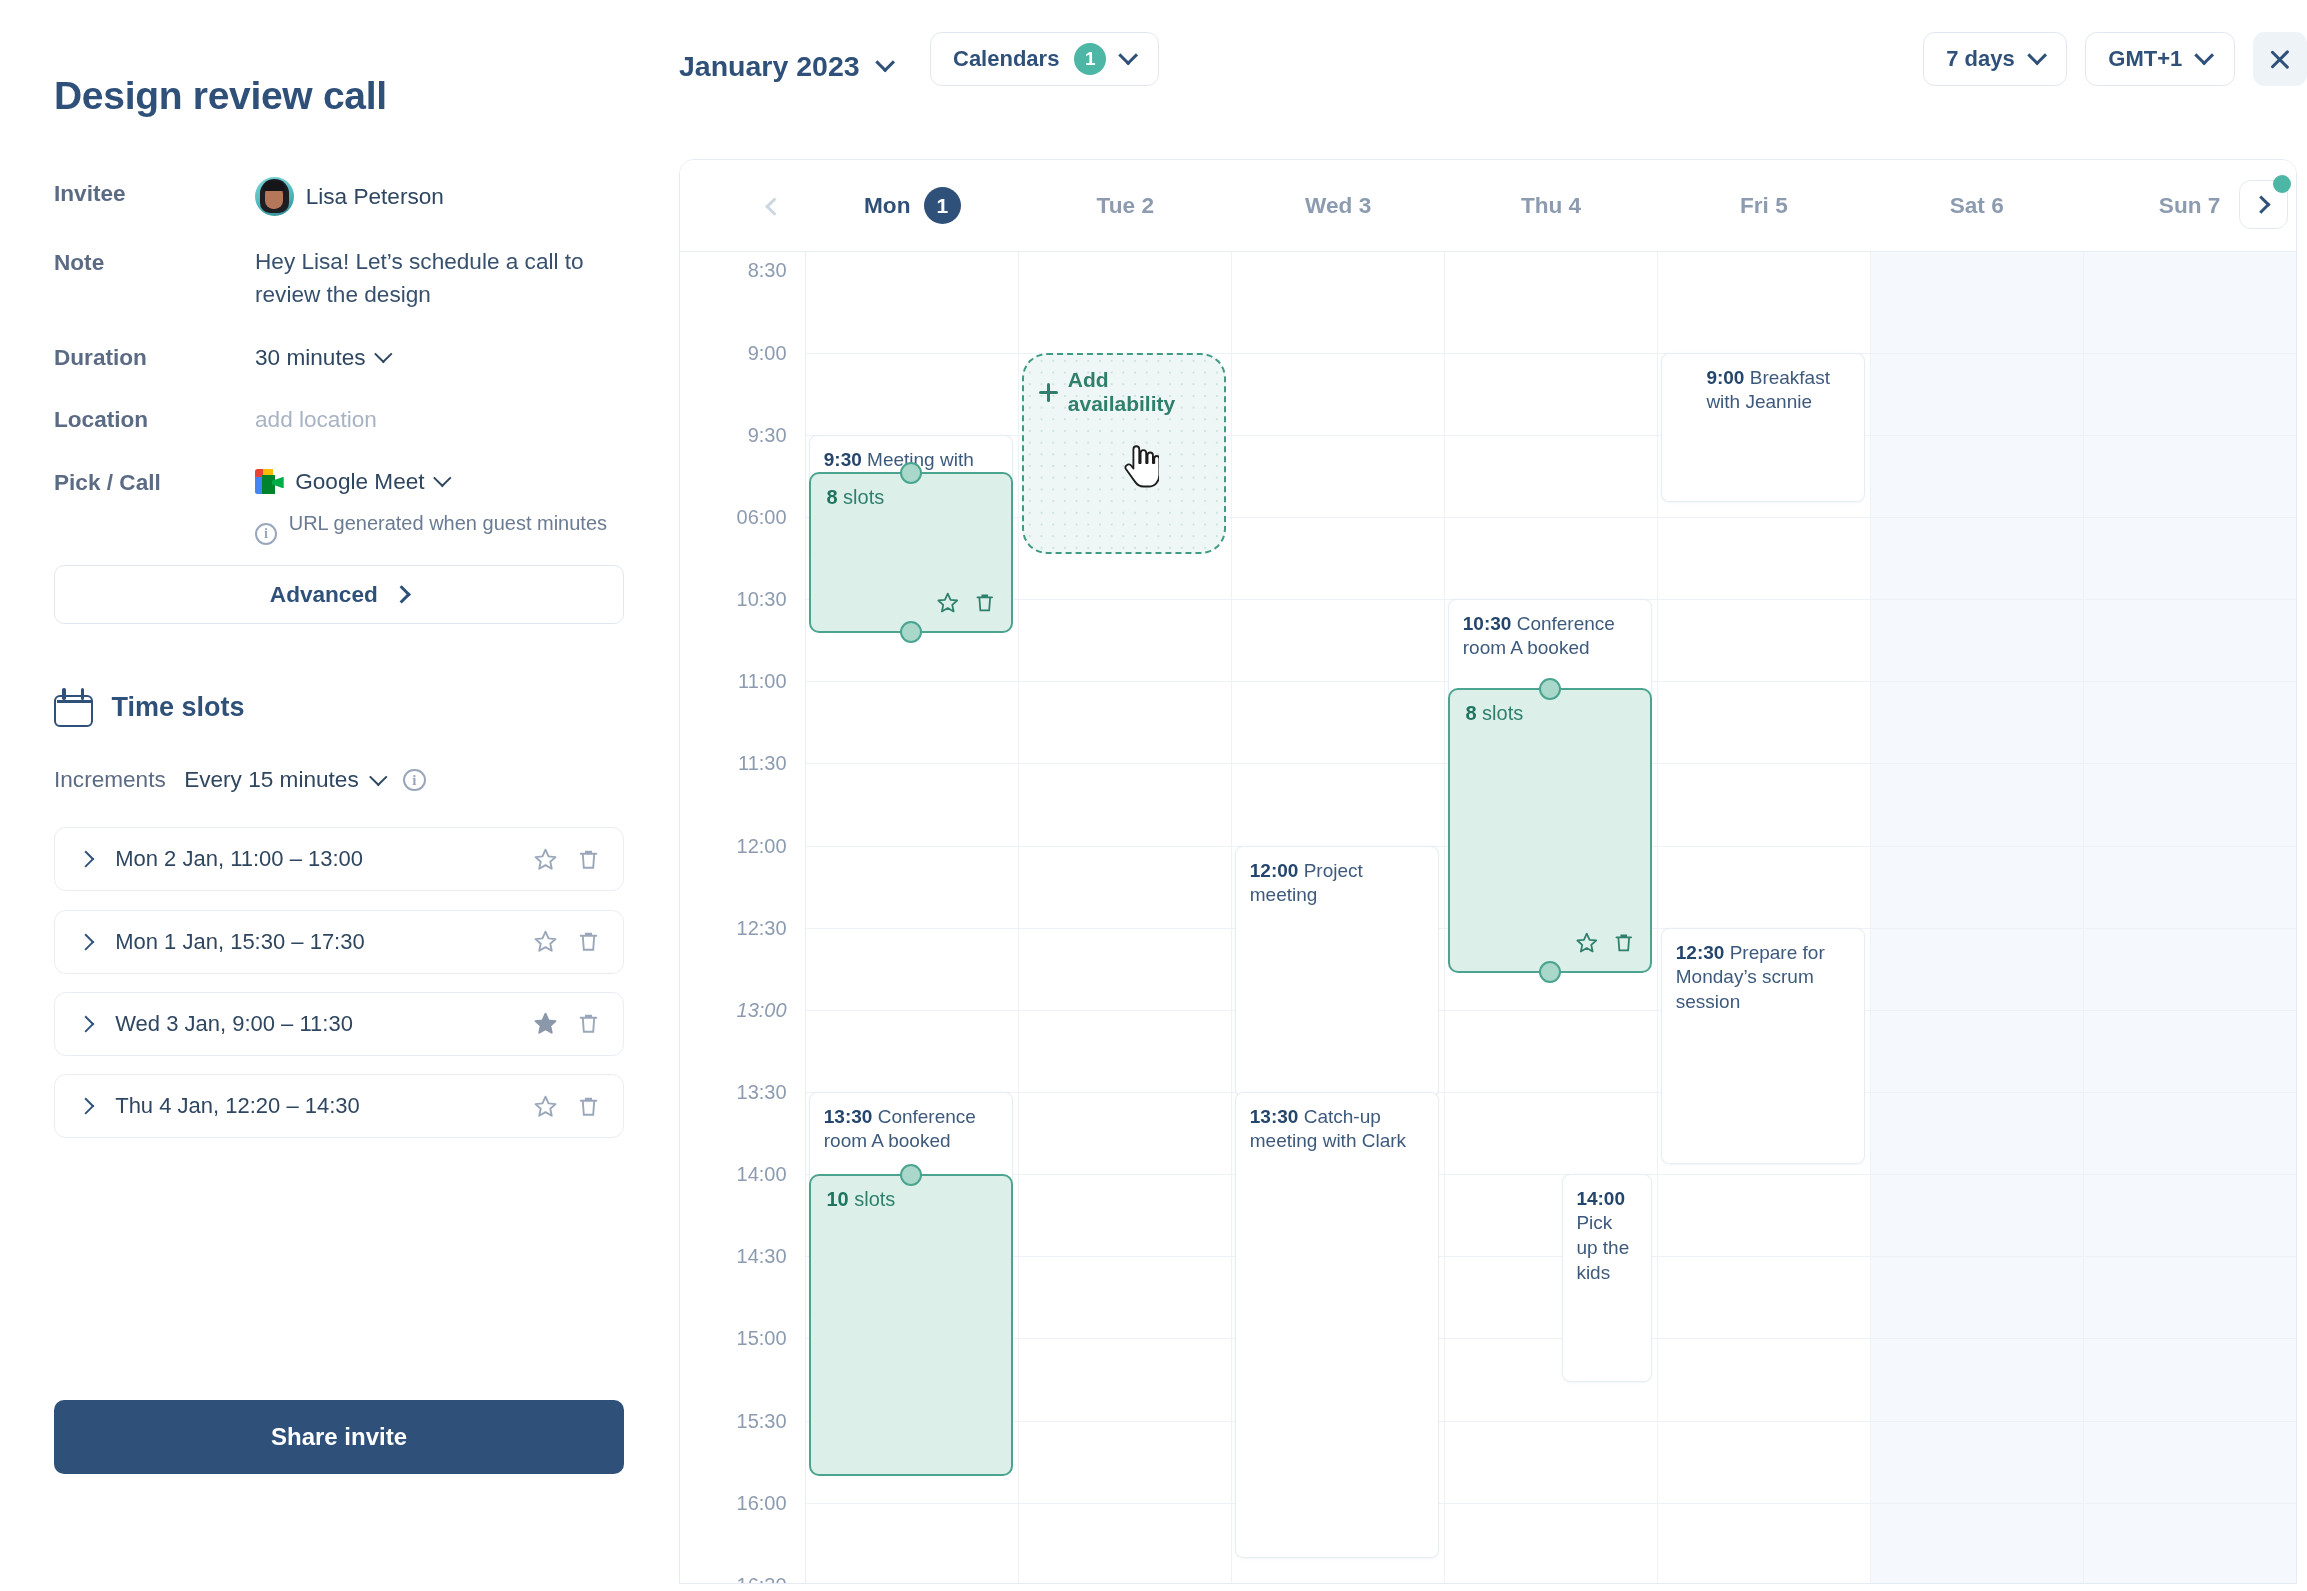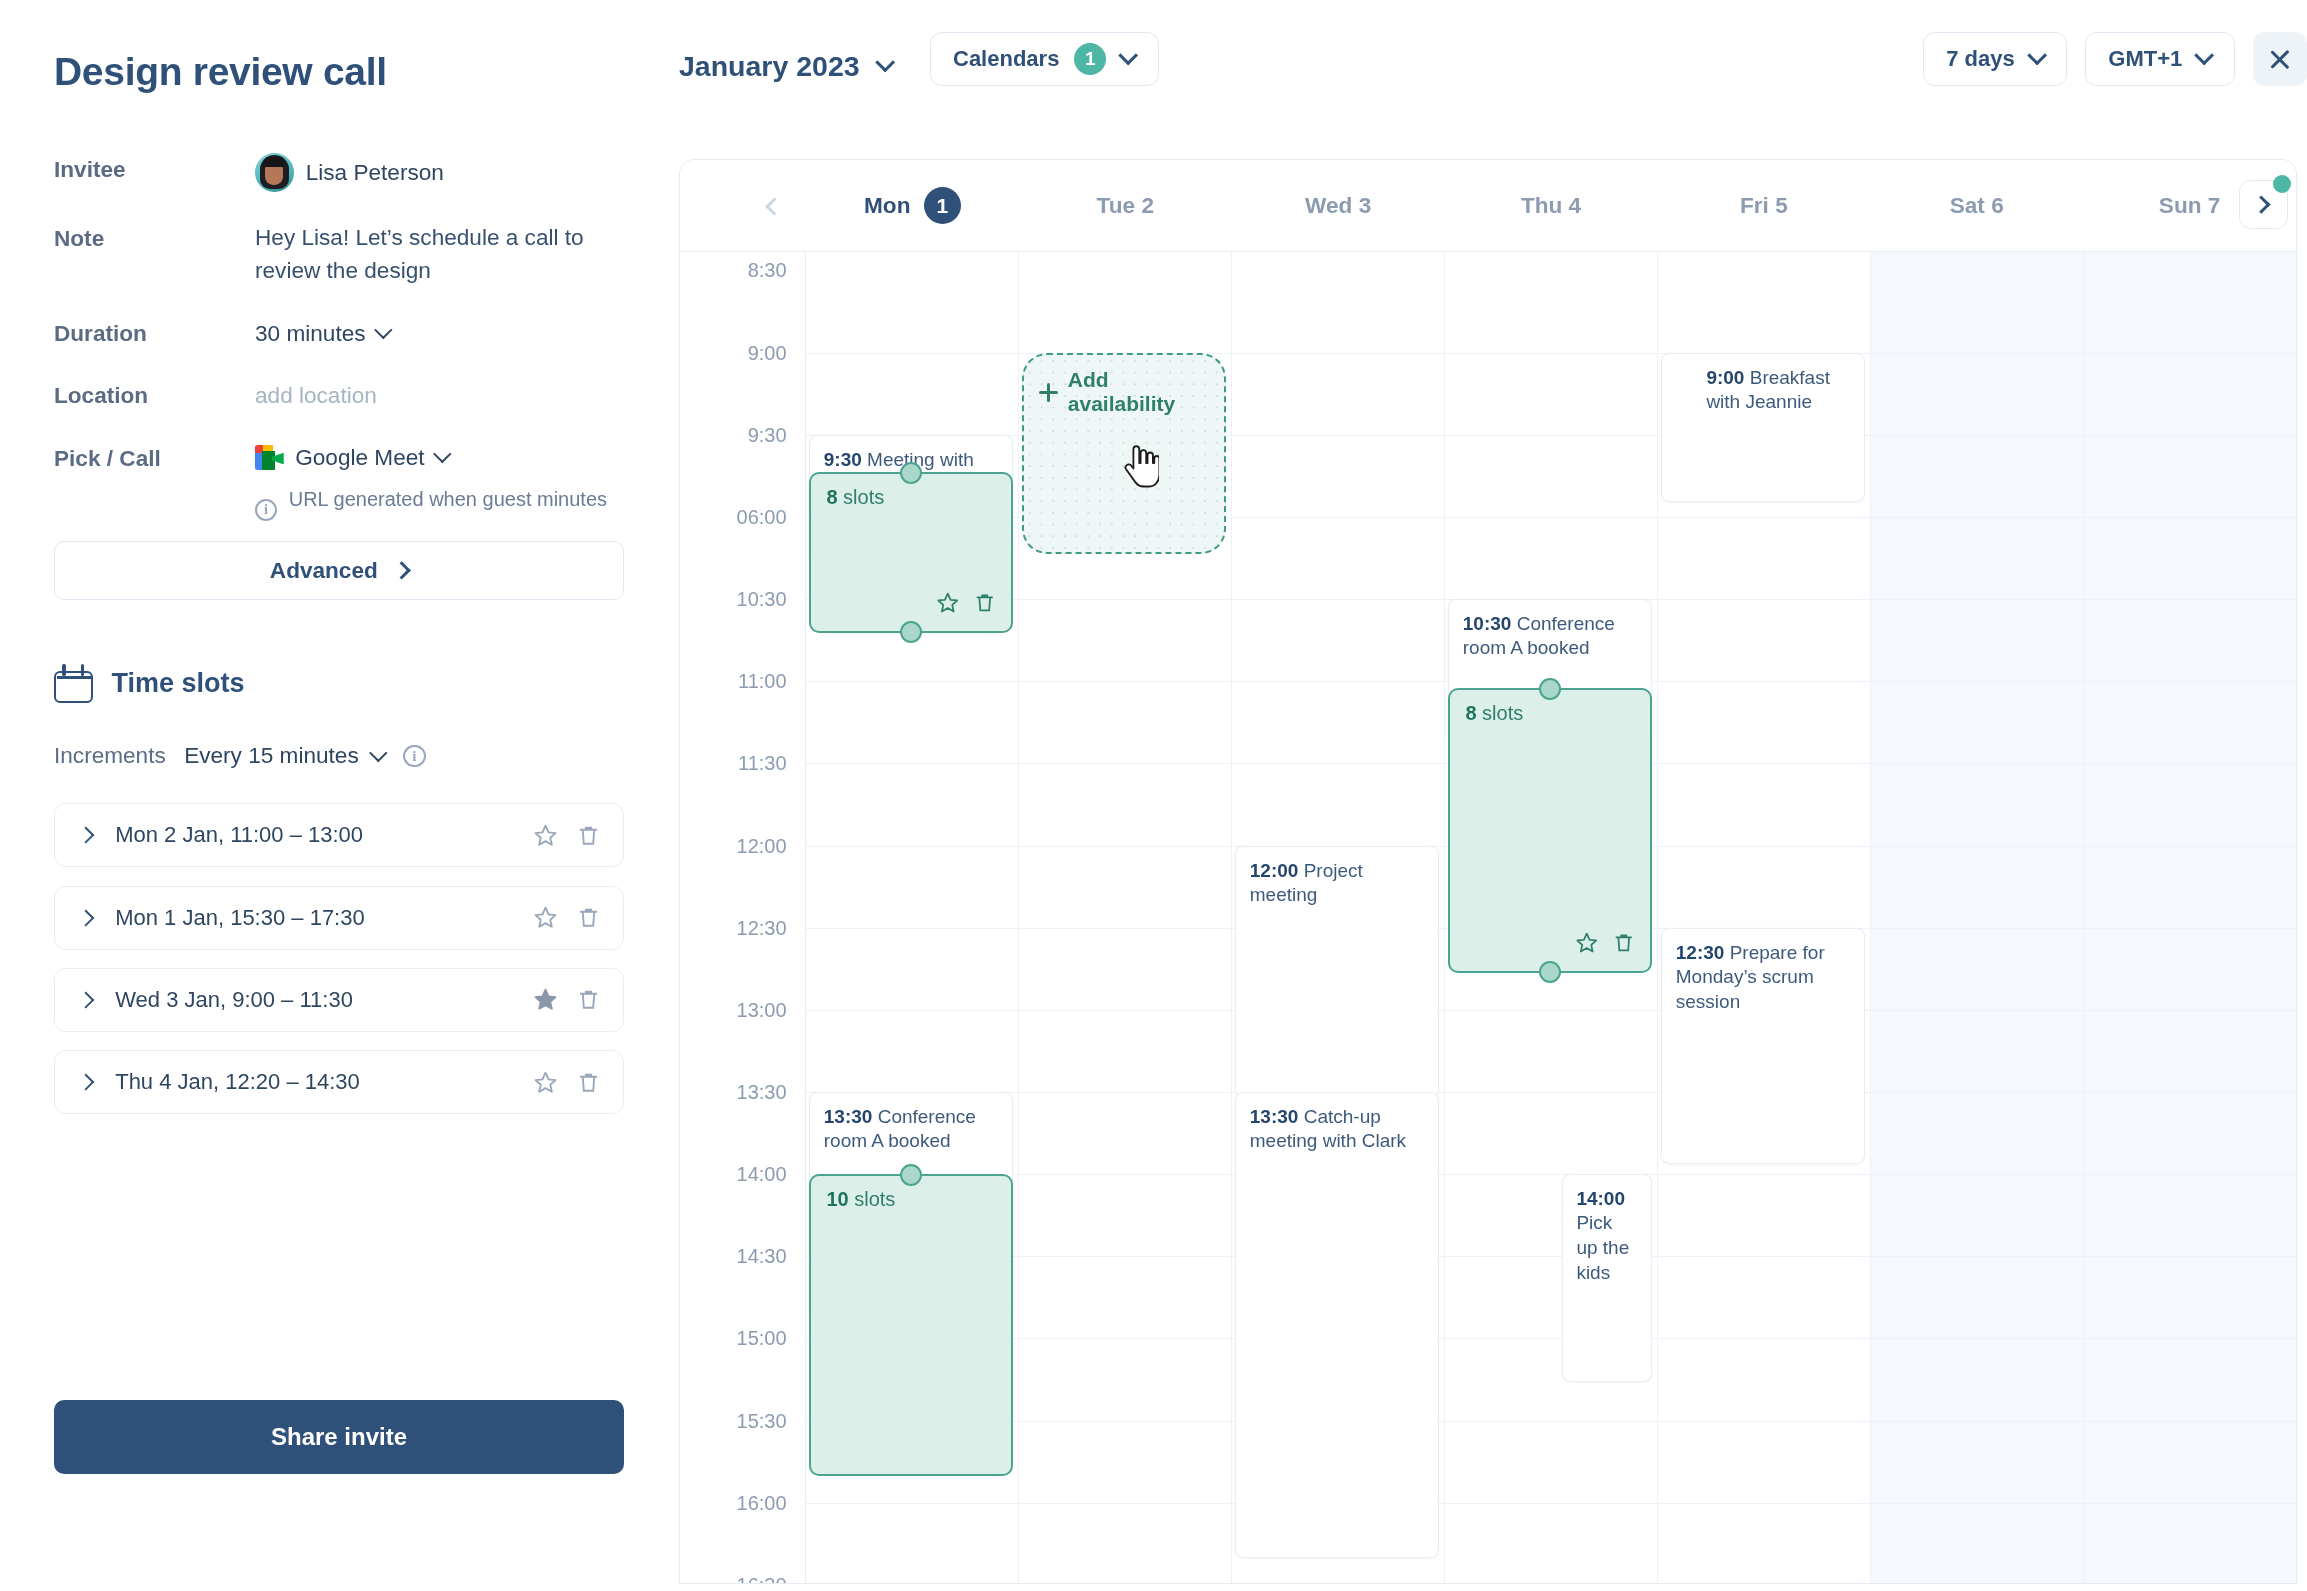--- a/index.html
+++ b/index.html
@@ -7,21 +7,21 @@
     width: 2307px; height: 1591px;
     background: #ffffff;
     font-family: "Liberation Sans", sans-serif;
     overflow: hidden;
   }
   .app { position: relative; width: 2307px; height: 1591px; display: flex; }
 
   
   .left-panel {
     width: 679px; height: 1591px;
-    padding: 52px 0 0 54px;
+    padding: 76px 0 0 54px;
     position: relative; flex: none;
   }
   .page-title {
     font-size: 39px; font-weight: 700; color: #2f5179;
     letter-spacing: -0.3px; line-height: 1;
   }
 
   .field-rows { margin-top: 62px; }
   .field-row { display: flex; align-items: flex-start; margin-bottom: 30px; }
   .field-label {
@@ -517,21 +517,21 @@
       <div class="time-gutter" id="time-gutter">
           <div class="time-label" style="top: 18.4px;">8:30</div>
           <div class="time-label" style="top: 101px;">9:00</div>
           <div class="time-label" style="top: 183px;">9:30</div>
           <div class="time-label" style="top: 265px;">06:00</div>
           <div class="time-label" style="top: 347px;">10:30</div>
           <div class="time-label" style="top: 429px;">11:00</div>
           <div class="time-label" style="top: 511px;">11:30</div>
           <div class="time-label" style="top: 594px;">12:00</div>
           <div class="time-label" style="top: 676px;">12:30</div>
-          <div class="time-label" style="top: 758px;">13:00</div>
+          <div class="time-label" style="top: 758px; font-style: italic;">13:00</div>
           <div class="time-label" style="top: 840px;">13:30</div>
           <div class="time-label" style="top: 922px;">14:00</div>
           <div class="time-label" style="top: 1004px;">14:30</div>
           <div class="time-label" style="top: 1086px;">15:00</div>
           <div class="time-label" style="top: 1169px;">15:30</div>
           <div class="time-label" style="top: 1251px;">16:00</div>
           <div class="time-label" style="top: 1333px;">16:30</div>
         </div>
       <div class="cols" id="day-cols">
           <div class="day-col">

